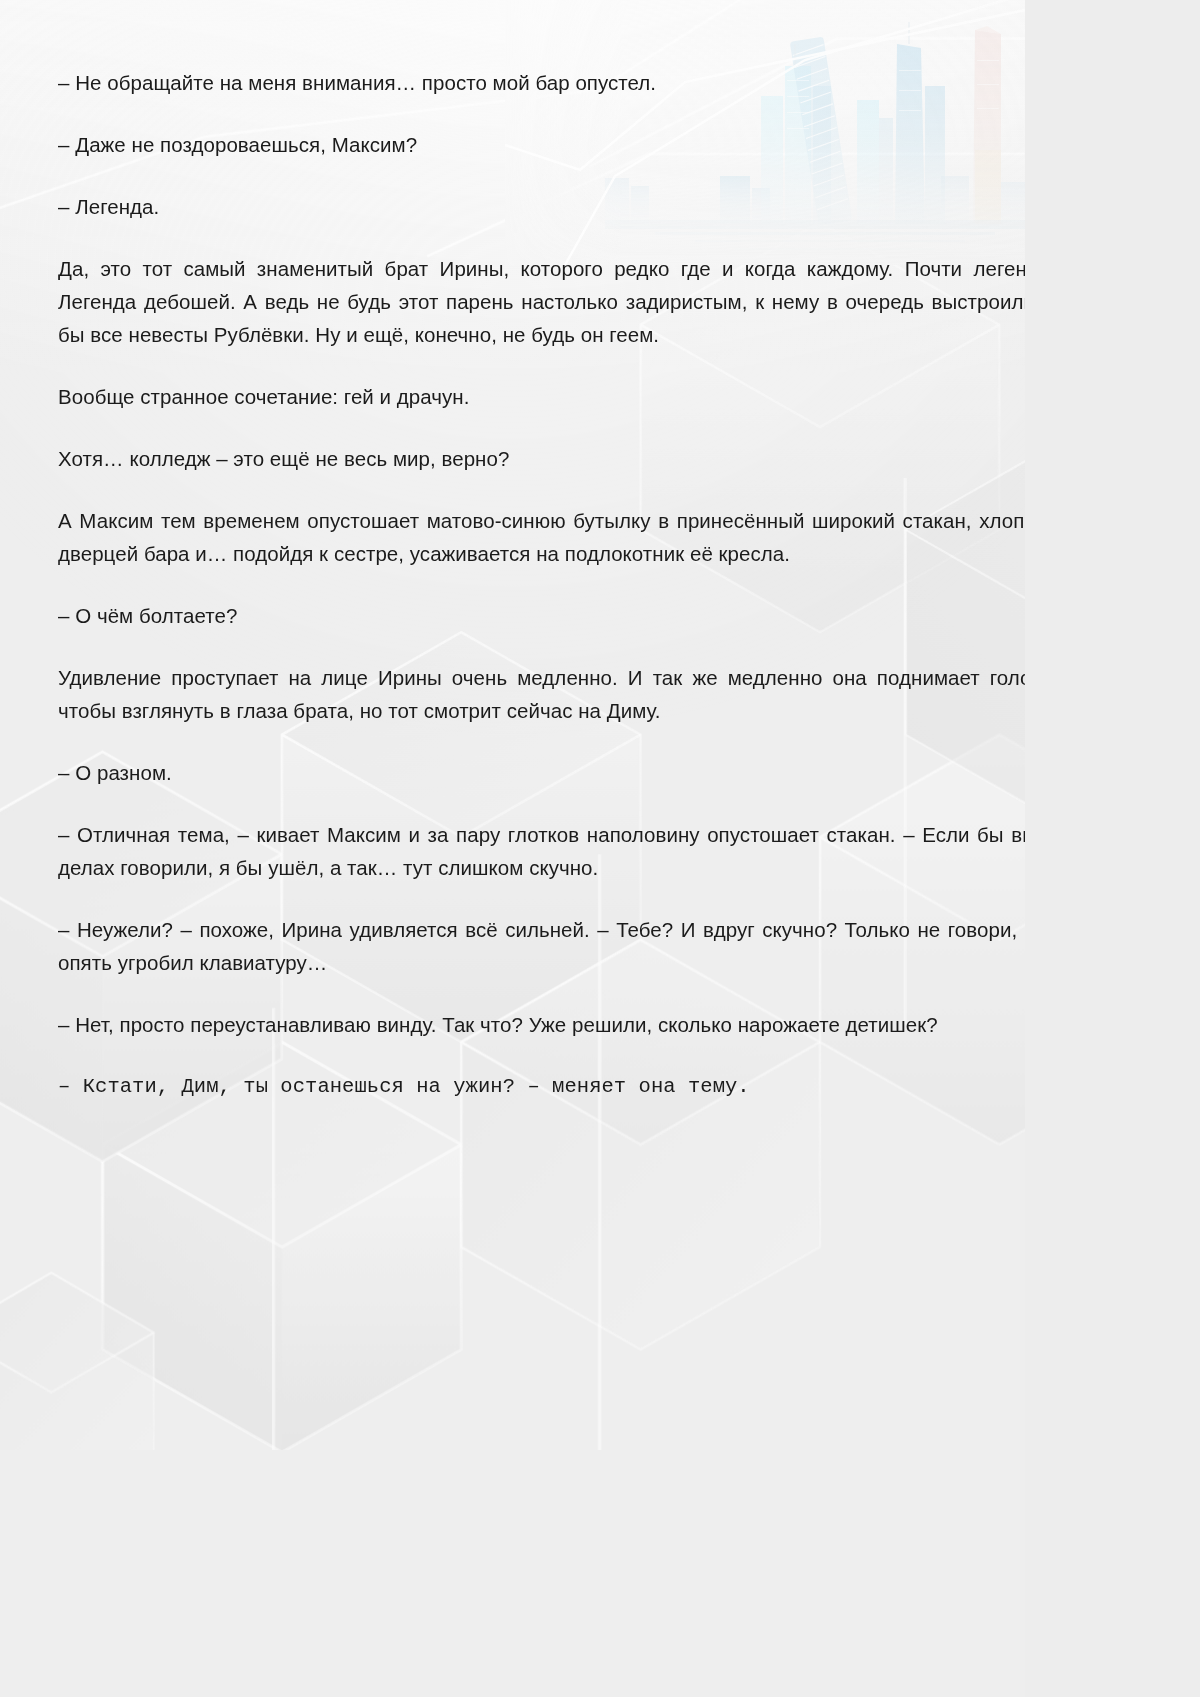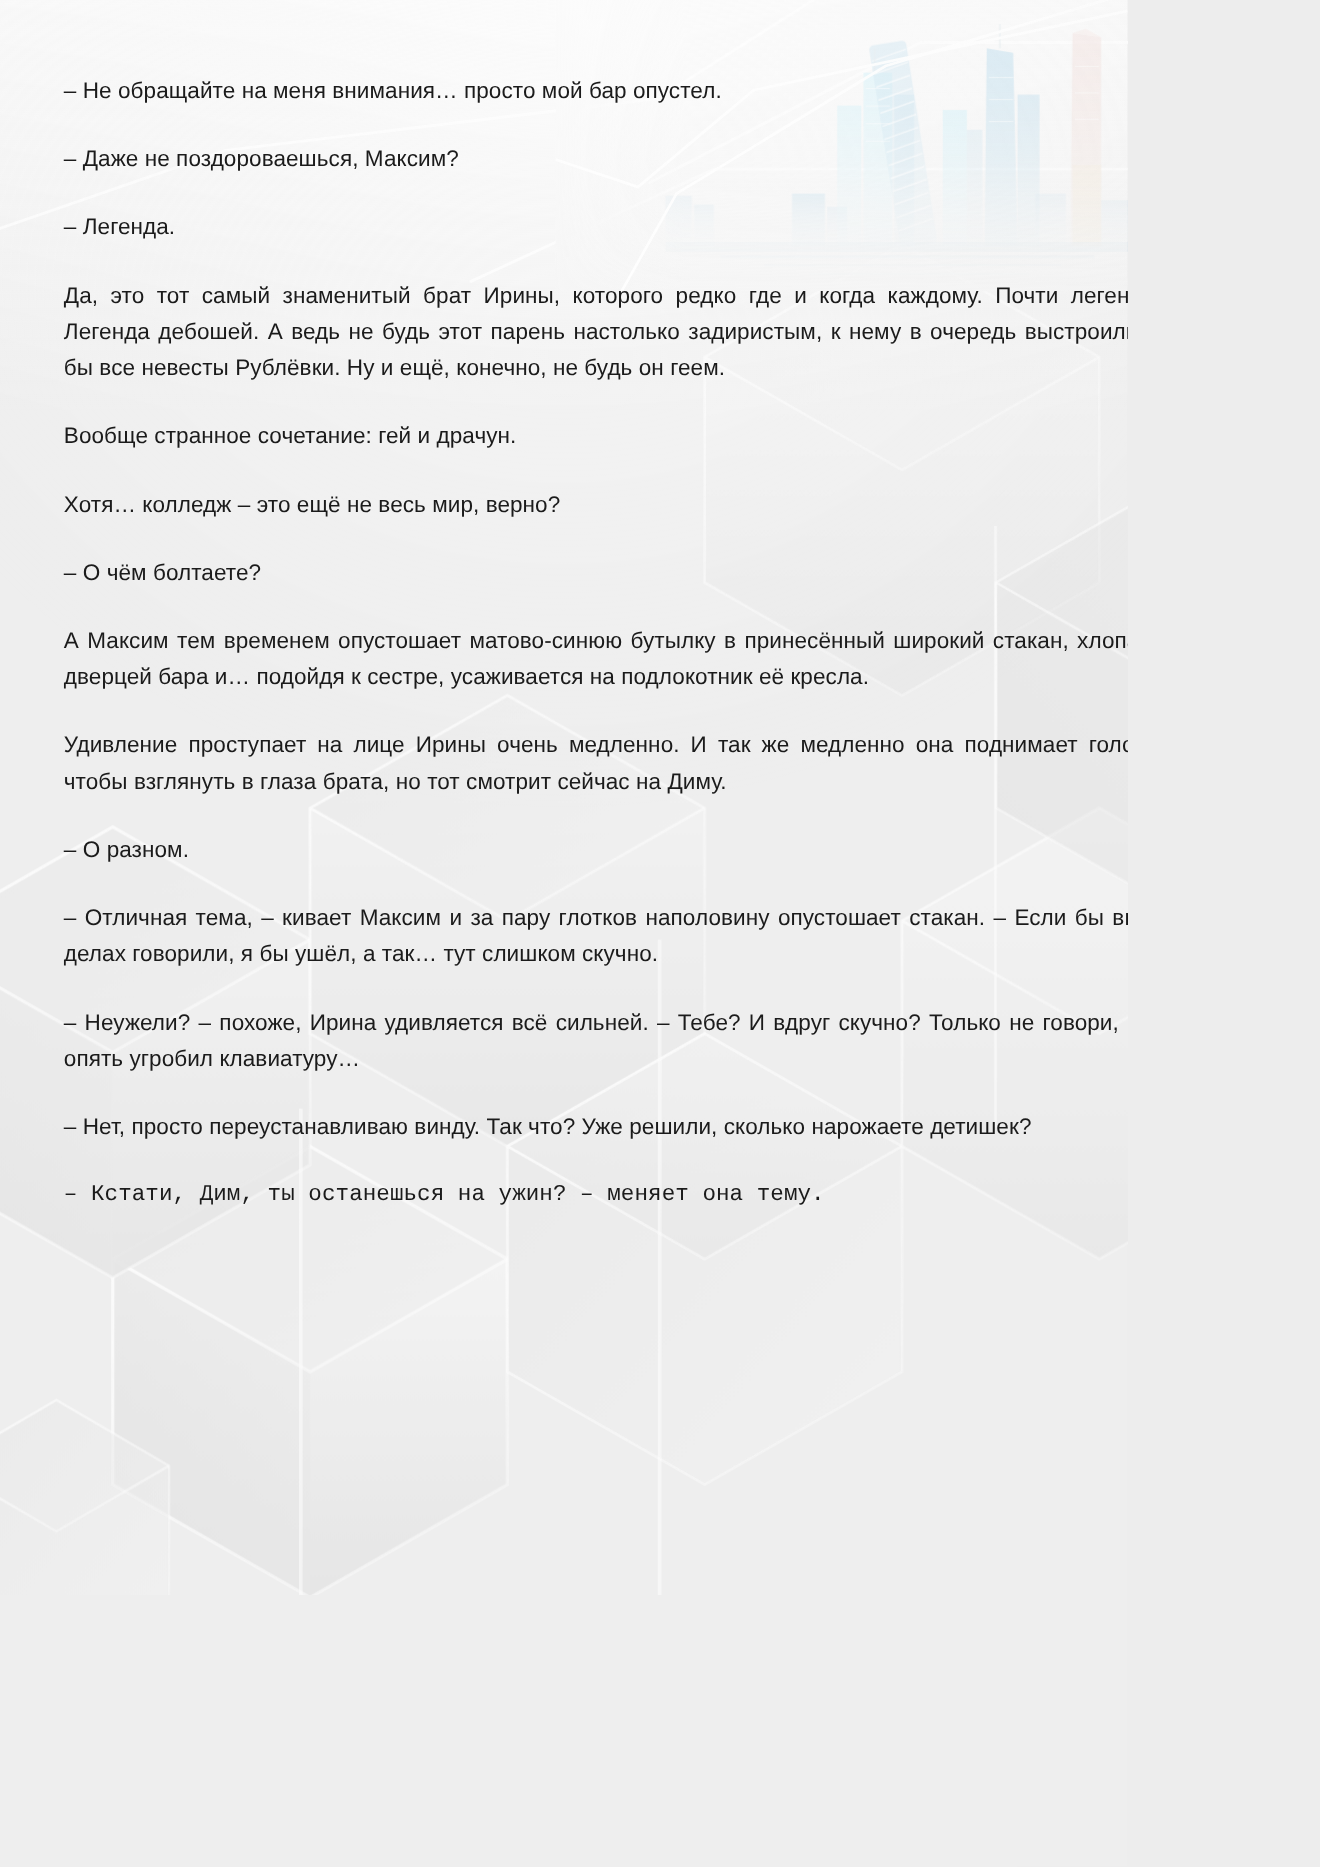--- a/index.html
+++ b/index.html
@@ -296,22 +296,22 @@
     <div class="bg-vignette"></div>
   </div>
 
   <main class="content">
     <p class="para short">– Не обращайте на меня внимания… просто мой бар опустел.</p>
     <p class="para short">– Даже не поздороваешься, Максим?</p>
     <p class="para short">– Легенда.</p>
     <p class="para">Да, это тот самый знаменитый брат Ирины, которого редко где и когда каждому. Почти легенда. Легенда дебошей. А ведь не будь этот парень настолько задиристым, к нему в очередь выстроились бы все невесты Рублёвки. Ну и ещё, конечно, не будь он геем.</p>
     <p class="para short">Вообще странное сочетание: гей и драчун.</p>
     <p class="para short">Хотя… колледж – это ещё не весь мир, верно?</p>
+    <p class="para">А Максим тем временем опустошает матово-синюю бутылку в принесённый широкий стакан, хлопает дверцей бара и… подойдя к сестре, усаживается на подлокотник её кресла.</p>
     <p class="para short">– О чём болтаете?</p>
-    <p class="para">А Максим тем временем опустошает матово-синюю бутылку в принесённый широкий стакан, хлопает дверцей бара и… подойдя к сестре, усаживается на подлокотник её кресла.</p>
     <p class="para">Удивление проступает на лице Ирины очень медленно. И так же медленно она поднимает голову, чтобы взглянуть в глаза брата, но тот смотрит сейчас на Диму.</p>
     <p class="para short">– О разном.</p>
     <p class="para">– Отличная тема, – кивает Максим и за пару глотков наполовину опустошает стакан. – Если бы вы о делах говорили, я бы ушёл, а так… тут слишком скучно.</p>
     <p class="para">– Неужели? – похоже, Ирина удивляется всё сильней. – Тебе? И вдруг скучно? Только не говори, что опять угробил клавиатуру…</p>
     <p class="para">– Нет, просто переустанавливаю винду. Так что? Уже решили, сколько нарожаете детишек?</p>
     <p class="para short">– Кстати, Дим, ты останешься на ужин? – меняет она тему.</p>
   </main>
 
 </div>
 

